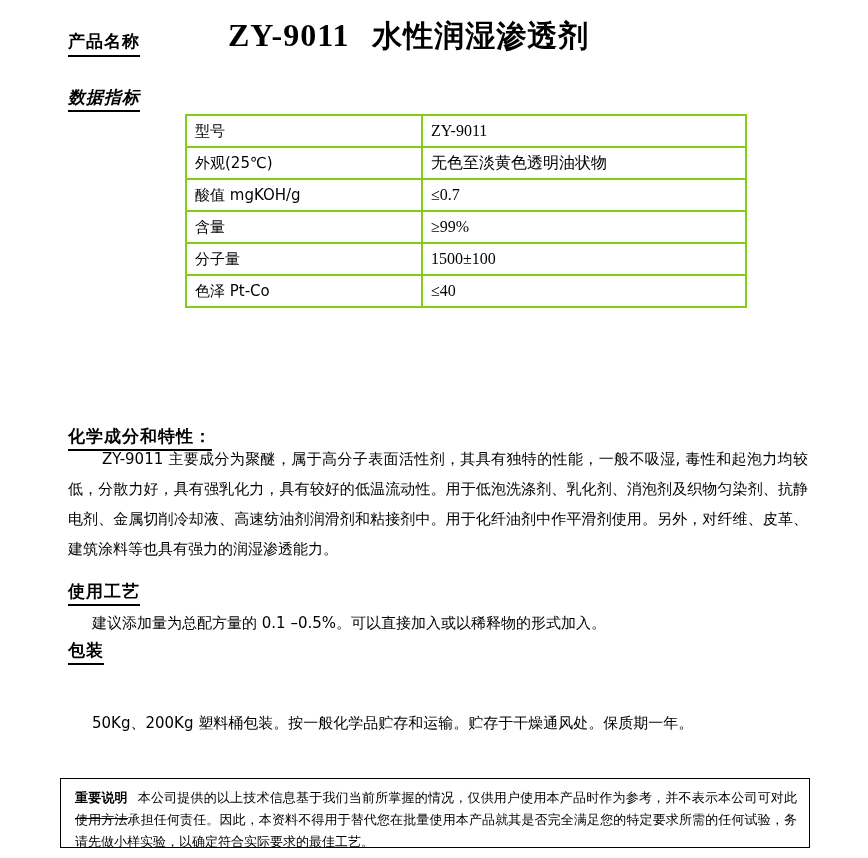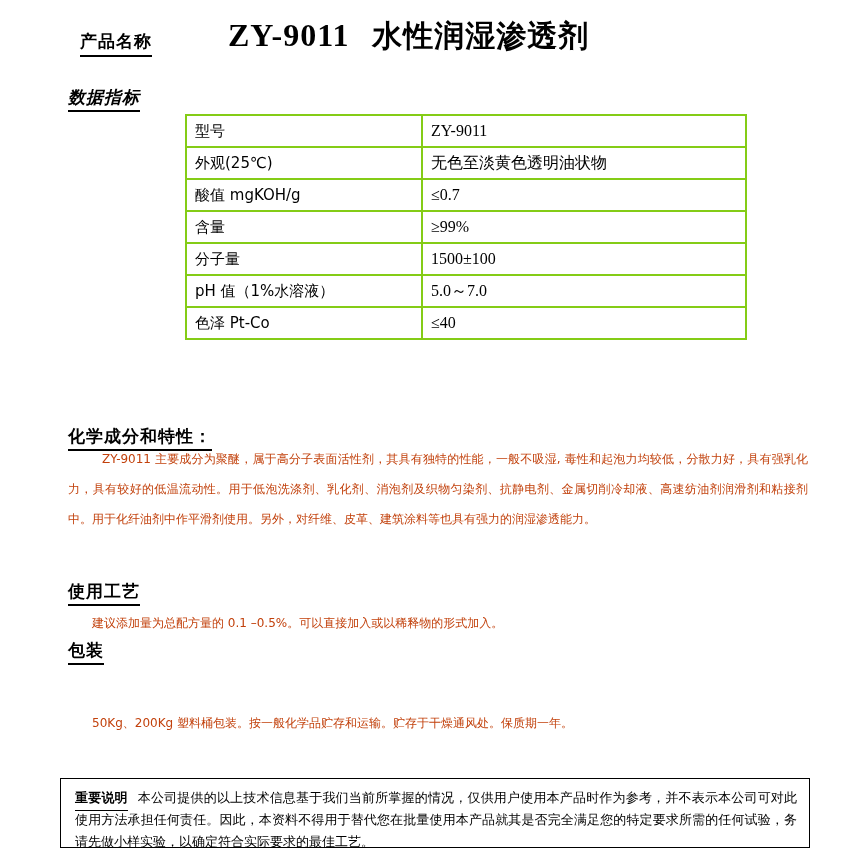--- a/index.html
+++ b/index.html
@@ -34,21 +34,20 @@
   .title-label {
     position: absolute;
     left: 68px;
     top: 18px;
     font-family: "DejaVu Sans", sans-serif;
     font-weight: bold;
     font-size: 17px;
     letter-spacing: 1px;
     border-bottom: 2px solid #000;
     padding-bottom: 2px;
-    margin-left: 12px;
   }
   .title-main {
     position: absolute;
     left: 228px;
     top: 4px;
     font-family: "DejaVu Sans", sans-serif;
     font-weight: bold;
     font-size: 30px;
     letter-spacing: 1px;
     white-space: nowrap;
@@ -99,24 +98,24 @@
   .spec-table td.v {
     width: 306px;
     font-family: "Liberation Serif", serif;
     font-size: 16px;
   }
 
   
   .para {
     position: absolute;
     font-family: "DejaVu Sans", sans-serif;
-    font-size: 12px;
+    font-size: 15px;
     line-height: 30px;
     text-align: justify;
-    color: #c2410c;
+    color: #000000;
   }
   #para-chem {
     left: 68px;
     top: 444px;
     width: 740px;
     text-indent: 34px;
   }
   #para-usage {
     left: 68px;
     top: 608px;
@@ -144,21 +143,21 @@
   }
   .notice-text {
     font-family: "DejaVu Sans", sans-serif;
     font-size: 13px;
     line-height: 22px;
     text-align: justify;
   }
   .notice-label {
     font-weight: bold;
     border-bottom: 1px solid #000;
-    padding-bottom: 5px;
+    padding-bottom: 13px;
     margin-right: 10px;
   }
 </style>
 </head>
 <body>
 
 <div class="page">
 
   <div class="title-row">
     <div class="title-label">产品名称</div>
@@ -186,24 +185,20 @@
       </tr>
       <tr>
         <td class="k">含量</td>
         <td class="v">≥99%</td>
       </tr>
       <tr>
         <td class="k">分子量</td>
         <td class="v">1500±100</td>
       </tr>
       <tr>
-        <td class="k">pH 值（1%水溶液）</td>
-        <td class="v">5.0～7.0</td>
-      </tr>
-      <tr>
         <td class="k">色泽 Pt-Co</td>
         <td class="v">≤40</td>
       </tr>
     </tbody>
   </table>
 
   <div class="sec-head" id="sec-chem">化学成分和特性：</div>
   <div class="para" id="para-chem">ZY-9011 主要成分为聚醚，属于高分子表面活性剂，其具有独特的性能，一般不吸湿, 毒性和起泡力均较低，分散力好，具有强乳化力，具有较好的低温流动性。用于低泡洗涤剂、乳化剂、消泡剂及织物匀染剂、抗静电剂、金属切削冷却液、高速纺油剂润滑剂和粘接剂中。用于化纤油剂中作平滑剂使用。另外，对纤维、皮革、建筑涂料等也具有强力的润湿渗透能力。</div>
 
   <div class="sec-head" id="sec-usage">使用工艺</div>

